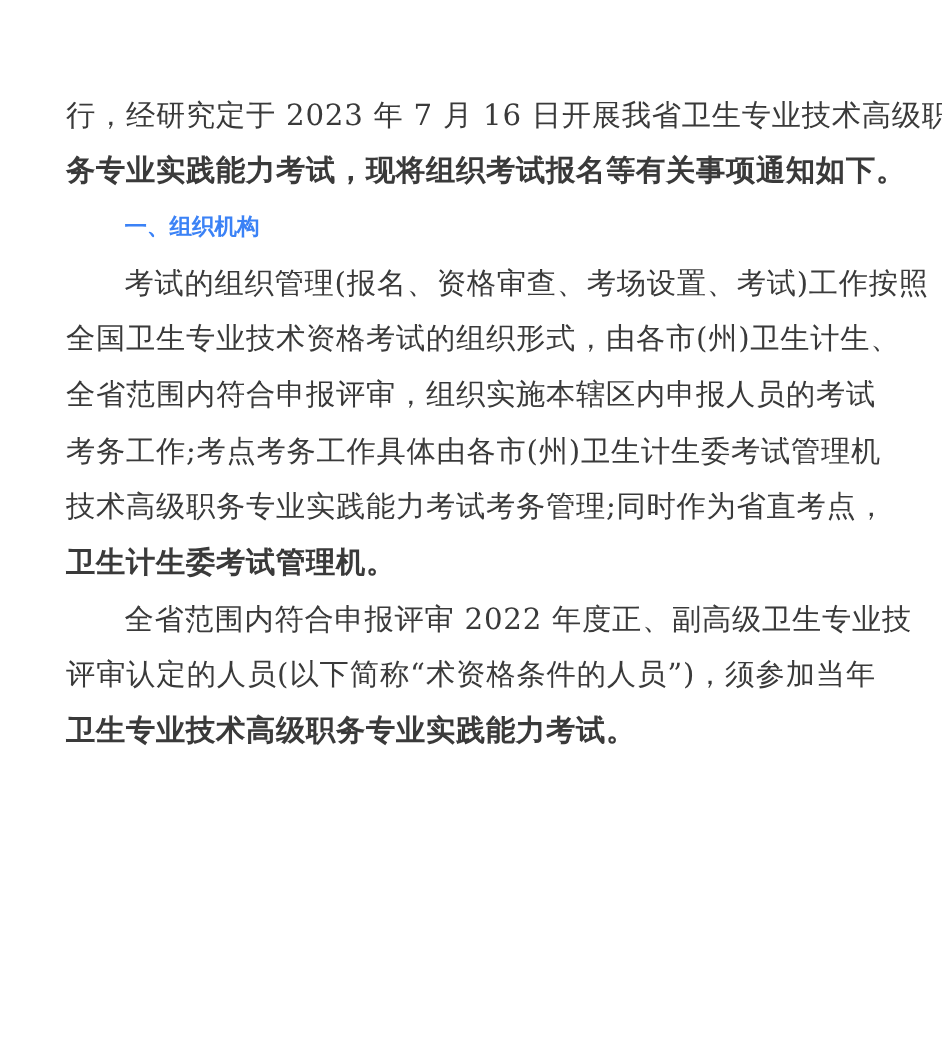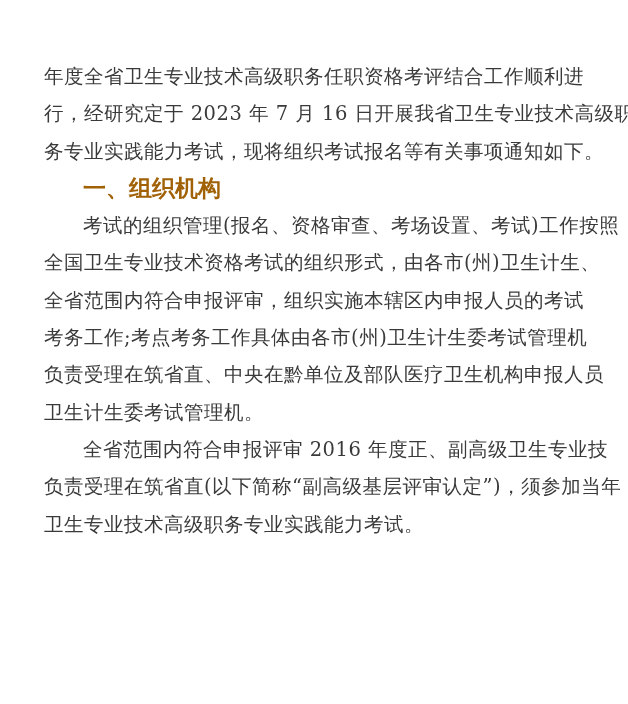--- a/index.html
+++ b/index.html
@@ -26,55 +26,55 @@
     .line {
       display: block;
       height: 37.3px;
       white-space: nowrap;
       text-align: justify;
       text-align-last: justify;
       letter-spacing: 0.5px;
     }
     .line.last {
       text-align-last: left;
+      font-weight: bold;
     }
     .line.indent {
       padding-left: 39px;
     }
     .heading {
       display: block;
       height: 37.3px;
       padding-left: 39px;
       font-family: "DejaVu Sans", "Liberation Sans", sans-serif;
       font-weight: bold;
-      font-size: 23px;
-      color: #a16207;
+      font-size: 15px;
+      color: #3b82f6;
       white-space: nowrap;
     }
   </style>
 </head>
 <body>
 
 <div class="doc">
 
   <div>
-    <span class="line">年度全省卫生专业技术高级职务任职资格考评结合工作顺利进</span>
     <span class="line">行，经研究定于 2023 年 7 月 16 日开展我省卫生专业技术高级职</span>
     <span class="line last">务专业实践能力考试，现将组织考试报名等有关事项通知如下。</span>
   </div>
 
   <div>
     <span class="heading">一、组织机构</span>
     <span class="line indent">考试的组织管理(报名、资格审查、考场设置、考试)工作按照</span>
     <span class="line">全国卫生专业技术资格考试的组织形式，由各市(州)卫生计生、</span>
     <span class="line">全省范围内符合申报评审，组织实施本辖区内申报人员的考试</span>
     <span class="line">考务工作;考点考务工作具体由各市(州)卫生计生委考试管理机</span>
-    <span class="line">负责受理在筑省直、中央在黔单位及部队医疗卫生机构申报人员</span>
+    <span class="line">技术高级职务专业实践能力考试考务管理;同时作为省直考点，</span>
     <span class="line last">卫生计生委考试管理机。</span>
   </div>
 
   <div>
-    <span class="line indent">全省范围内符合申报评审 2016 年度正、副高级卫生专业技</span>
-    <span class="line">负责受理在筑省直(以下简称“副高级基层评审认定”)，须参加当年</span>
+    <span class="line indent">全省范围内符合申报评审 2022 年度正、副高级卫生专业技</span>
+    <span class="line">评审认定的人员(以下简称“术资格条件的人员”)，须参加当年</span>
     <span class="line last">卫生专业技术高级职务专业实践能力考试。</span>
   </div>
 
 </div>
 
 </body></html>

